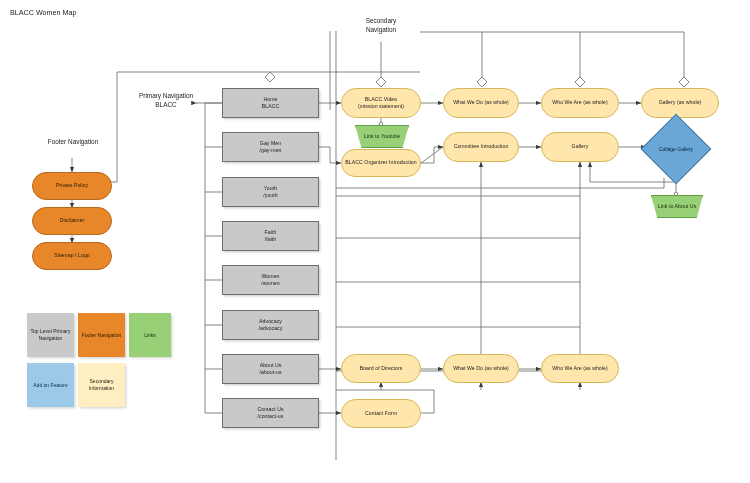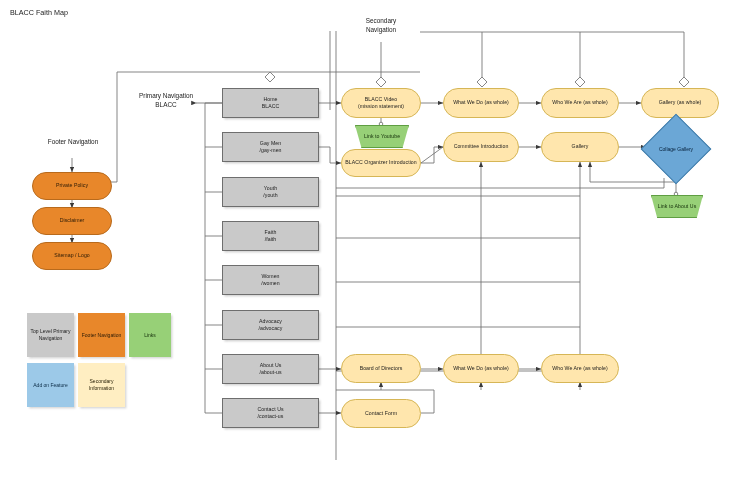--- a/index.html
+++ b/index.html
@@ -168,21 +168,21 @@
       <path d="M580,77 L585,82 L580,87 L575,82 z"></path>
       <path d="M684,77 L689,82 L684,87 L679,82 z"></path>
     </g>
 
     <g fill="#ffffff" stroke="#707070" stroke-width="0.85">
       <circle cx="381" cy="124" r="1.8"></circle>
       <circle cx="676" cy="194" r="1.8"></circle>
     </g>
   </svg>
 
-  <div class="page-title">BLACC Faith Map</div>
+  <div class="page-title">BLACC Women Map</div>
 
   <div class="flabel" style="left:128px;top:91px;width:76px;">Primary Navigation
 BLACC</div>
 
   <div class="flabel" style="left:348px;top:16px;width:66px;">Secondary
 Navigation</div>
 
   <div class="flabel" style="left:32px;top:137px;width:82px;">Footer Navigation</div>
 
   <div class="node n-grey" style="left:222px;top:88px;width:97px;height:30px;">Home

